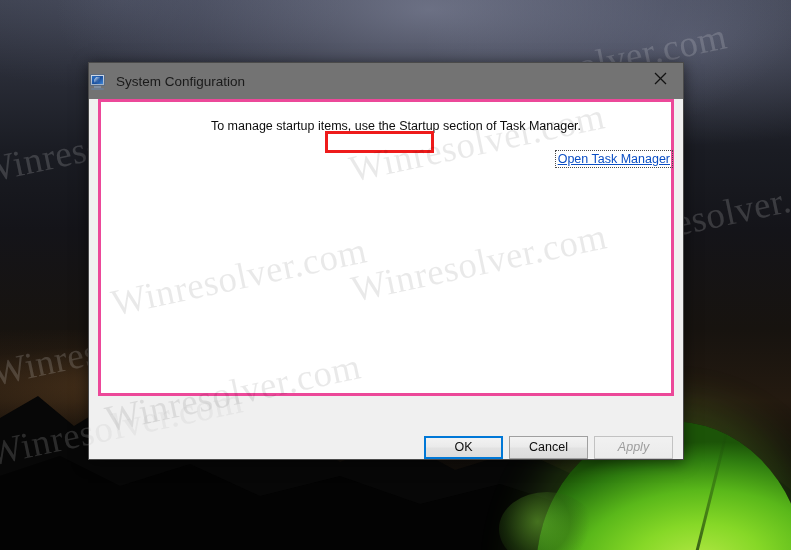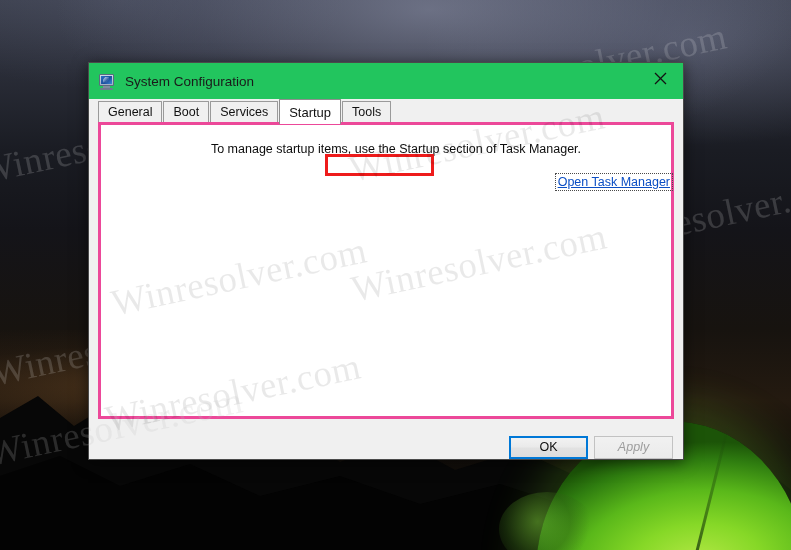--- a/index.html
+++ b/index.html
@@ -143,24 +143,23 @@
     height: 398px;
     background: #f0f0f0;
     border: 1px solid #4a4a4a;
     box-shadow: 0 2px 14px rgba(0,0,0,0.55);
     box-sizing: border-box;
   }
 
   .titlebar {
     position: relative;
     height: 36px;
-    background: #22c55e;
+    background: #737373;
     display: flex;
     align-items: center;
-    padding-left: 9px;
     box-sizing: border-box;
   }
 
   .app-icon {
     width: 18px;
     height: 16px;
     position: relative;
     flex: 0 0 auto;
     margin-right: 9px;
     margin-top: 1px;
@@ -390,51 +389,37 @@
       <span class="title-text">System Configuration</span>
 
       <div class="close-btn">
         <svg width="13" height="13" viewBox="0 0 13 13" aria-hidden="true">
           <line x1="1" y1="1" x2="12" y2="12" stroke="#121212" stroke-width="1.2"></line>
           <line x1="12" y1="1" x2="1" y2="12" stroke="#121212" stroke-width="1.2"></line>
         </svg>
       </div>
     </div>
 
-    <div class="tabstrip">
-      <div class="tab">
-        <span>General</span>
-      </div>
-      <div class="tab">
-        <span>Boot</span>
-      </div>
-      <div class="tab">
-        <span>Services</span>
-      </div>
-      <div class="tab selected">
-        <span>Startup</span>
-      </div>
-      <div class="tab">
-        <span>Tools</span>
-      </div>
-    </div>
 
     <div class="content-panel">
       <div class="instruction">To manage startup items, use the Startup section of Task Manager.</div>
 
       <div class="link-row">
         <a class="tm-link" href="#">Open Task Manager</a>
       </div>
 
       <div class="annot-box"></div>
     </div>
 
     <div class="buttonbar">
       <div class="btn default">
         <span>OK</span>
+      </div>
+      <div class="btn">
+        <span>Cancel</span>
       </div>
       <div class="btn disabled">
         <span>Apply</span>
       </div>
     </div>
   </div>
 
   <div class="wm-over" style="left:106px; top:398px; font-size:37px; transform:rotate(-12deg);">Winresolver.com</div>
   <div class="wm-over" style="left:112px; top:282px; font-size:37px; transform:rotate(-12deg);">Winresolver.com</div>
   <div class="wm-over" style="left:352px; top:268px; font-size:37px; transform:rotate(-12deg);">Winresolver.com</div>

